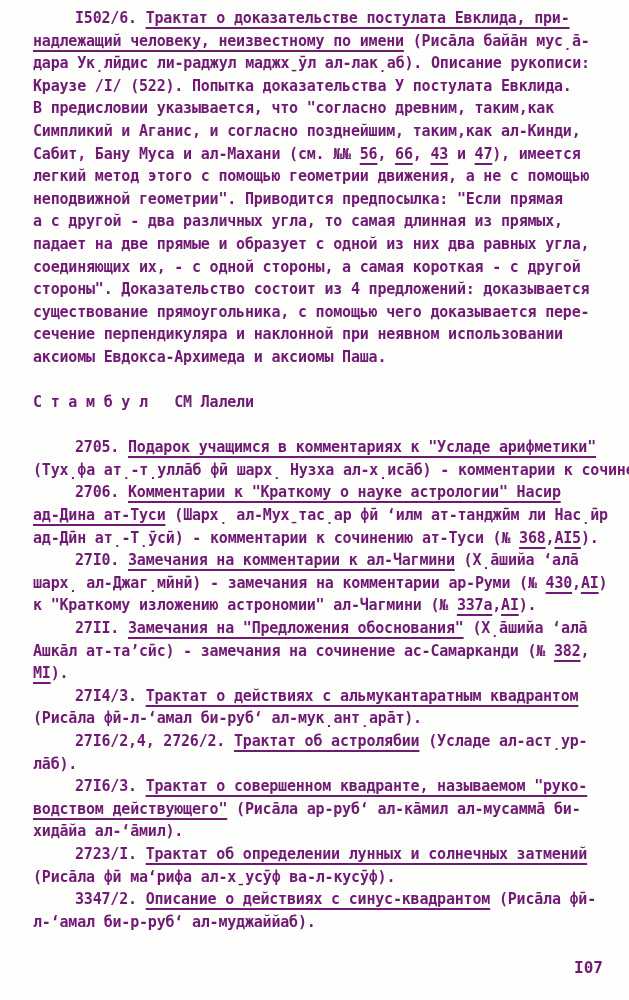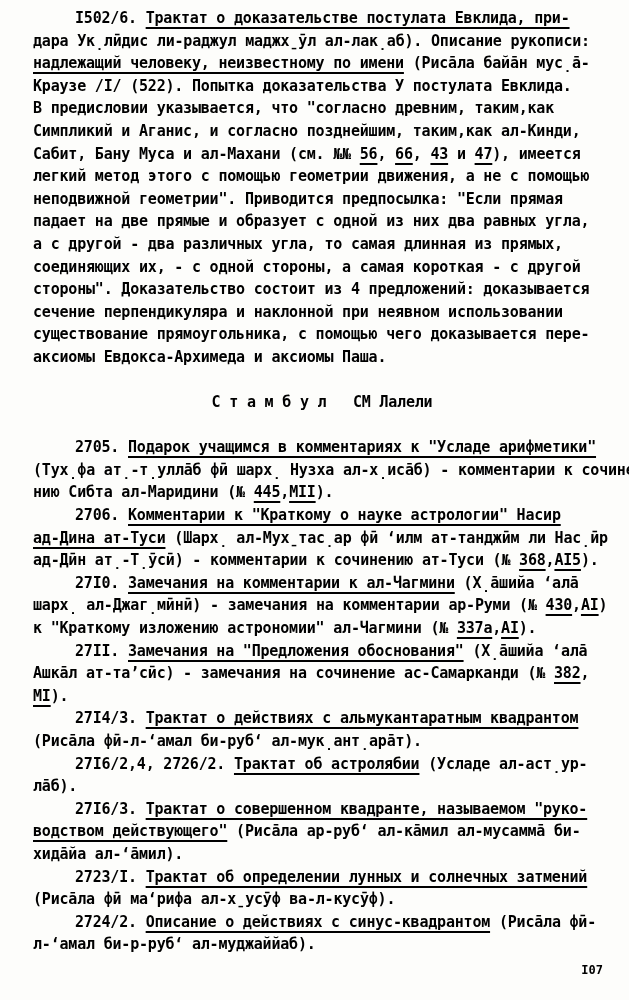--- a/index.html
+++ b/index.html
@@ -5,91 +5,90 @@
   html, body { margin:0; padding:0; }
   body { background:#e8e8e6; }
   .page {
     position:relative;
     width:629px; height:1000px;
     margin:0;
     background:#fdfdfb;
     overflow:hidden;
     font-family:"DejaVu Sans Mono", "Liberation Mono", monospace;
     font-weight:bold;
-    color:#000000;
+    color:#701a75;
     font-size:15px;
   }
   .text {
     position:absolute;
     left:33px; top:7px; right:18px;
   }
   .line {
     height:22.6px;
     line-height:22.6px;
     white-space:pre;
     letter-spacing:-0.2px;
   }
   .line.indent { text-indent:42px; }
-  .line.center { text-align:center; text-indent:0; }
+  .line.center { text-align:left; text-indent:0; }
   .line.blank  { }
   .u {
     text-decoration:underline;
     text-decoration-thickness:1.5px;
     text-underline-offset:3.5px;
   }
   .pageno {
     position:absolute;
     right:26px; bottom:23px;
-    font-size:12px;
+    font-size:16px;
     letter-spacing:0;
     text-align:right;
   }
 </style>
 </head>
 <body>
 
 <div class="page">
   <div class="text">
       <div class="line indent"><span>I502/6. </span><span class="u">Трактат о доказательстве постулата Евклида, при-</span></div>
+      <div class="line"><span class="u">надлежащий человеку, неизвестному по имени</span><span> (Рисāла байāн мус̣ā-</span></div>
       <div class="line"><span>дара Ук̣лӣдис ли-раджул маджх̱ӯл ал-лак̣аб). Описание рукописи:</span></div>
-      <div class="line"><span class="u">надлежащий человеку, неизвестному по имени</span><span> (Рисāла байāн мус̣ā-</span></div>
       <div class="line"><span>Краузе /I/ (522). Попытка доказательства У постулата Евклида.</span></div>
       <div class="line"><span>В предисловии указывается, что "согласно древним, таким,как</span></div>
       <div class="line"><span>Симпликий и Аганис, и согласно позднейшим, таким,как ал-Кинди,</span></div>
       <div class="line"><span>Сабит, Бану Муса и ал-Махани (см. №№ </span><span class="u">56</span><span>, </span><span class="u">66</span><span>, </span><span class="u">43</span><span> и </span><span class="u">47</span><span>), имеется</span></div>
       <div class="line"><span>легкий метод этого с помощью геометрии движения, а не с помощью</span></div>
       <div class="line"><span>неподвижной геометрии". Приводится предпосылка: "Если прямая</span></div>
+      <div class="line"><span>а с другой - два различных угла, то самая длинная из прямых,</span></div>
       <div class="line"><span>падает на две прямые и образует с одной из них два равных угла,</span></div>
-      <div class="line"><span>а с другой - два различных угла, то самая длинная из прямых,</span></div>
       <div class="line"><span>соединяющих их, - с одной стороны, а самая короткая - с другой</span></div>
       <div class="line"><span>стороны". Доказательство состоит из 4 предложений: доказывается</span></div>
+      <div class="line"><span>существование прямоугольника, с помощью чего доказывается пере-</span></div>
       <div class="line"><span>сечение перпендикуляра и наклонной при неявном использовании</span></div>
-      <div class="line"><span>существование прямоугольника, с помощью чего доказывается пере-</span></div>
       <div class="line"><span>аксиомы Евдокса-Архимеда и аксиомы Паша.</span></div>
       <div class="line blank"><span>&nbsp;</span></div>
       <div class="line center"><span>С т а м б у л   СМ Лалели</span></div>
       <div class="line blank"><span>&nbsp;</span></div>
       <div class="line indent"><span>2705. </span><span class="u">Подарок учащимся в комментариях к "Усладе арифметики"</span></div>
       <div class="line"><span>(Тух̣фа ат̣-т̣уллāб фӣ шарх̣ Нузха ал-х̣исāб) - комментарии к сочине-</span></div>
-      <div class="line"><span>нию Сибта ал-Маридини (№ </span><span class="u">445</span><span>,</span><span class="u">МII</span><span>).</span></div>
       <div class="line indent"><span>2706. </span><span class="u">Комментарии к "Краткому о науке астрологии" Насир</span></div>
       <div class="line"><span class="u">ад-Дина ат-Туси</span><span> (Шарх̣ ал-Мух̱тас̣ар фӣ ‘илм ат-танджӣм ли Нас̣ӣр</span></div>
       <div class="line"><span>ад-Дӣн ат̣-Т̣ӯсӣ) - комментарии к сочинению ат-Туси (№ </span><span class="u">368</span><span>,</span><span class="u">АI5</span><span>).</span></div>
       <div class="line indent"><span>27I0. </span><span class="u">Замечания на комментарии к ал-Чагмини</span><span> (Х̣āшийа ‘алā</span></div>
       <div class="line"><span>шарх̣ ал-Джаг̣мӣнӣ) - замечания на комментарии ар-Руми (№ </span><span class="u">430</span><span>,</span><span class="u">АI</span><span>)</span></div>
       <div class="line"><span>к "Краткому изложению астрономии" ал-Чагмини (№ </span><span class="u">337а</span><span>,</span><span class="u">АI</span><span>).</span></div>
       <div class="line indent"><span>27II. </span><span class="u">Замечания на "Предложения обоснования"</span><span> (Х̣āшийа ‘алā</span></div>
       <div class="line"><span>Ашкāл ат-та’сӣс) - замечания на сочинение ас-Самарканди (№ </span><span class="u">382</span><span>,</span></div>
       <div class="line"><span class="u">МI</span><span>).</span></div>
       <div class="line indent"><span>27I4/3. </span><span class="u">Трактат о действиях с альмукантаратным квадрантом</span></div>
       <div class="line"><span>(Рисāла фӣ-л-‘амал би-руб‘ ал-мук̣ант̣арāт).</span></div>
       <div class="line indent"><span>27I6/2,4, 2726/2. </span><span class="u">Трактат об астролябии</span><span> (Усладе ал-аст̣ур-</span></div>
       <div class="line"><span>лāб).</span></div>
       <div class="line indent"><span>27I6/3. </span><span class="u">Трактат о совершенном квадранте, называемом "руко-</span></div>
       <div class="line"><span class="u">водством действующего"</span><span> (Рисāла ар-руб‘ ал-кāмил ал-мусаммā би-</span></div>
       <div class="line"><span>хидāйа ал-‘āмил).</span></div>
       <div class="line indent"><span>2723/I. </span><span class="u">Трактат об определении лунных и солнечных затмений</span></div>
       <div class="line"><span>(Рисāла фӣ ма‘рифа ал-х̱усӯф ва-л-кусӯф).</span></div>
-      <div class="line indent"><span>2724/2. </span><span class="u">Описание о действиях с синус-квадрантом</span><span> (Рисāла фӣ-</span></div>
+      <div class="line indent"><span>3347/2. </span><span class="u">Описание о действиях с синус-квадрантом</span><span> (Рисāла фӣ-</span></div>
       <div class="line"><span>л-‘амал би-р-руб‘ ал-муджаййаб).</span></div>
     </div>
   <div class="pageno">I07</div>
 </div>
 
 </body></html>

